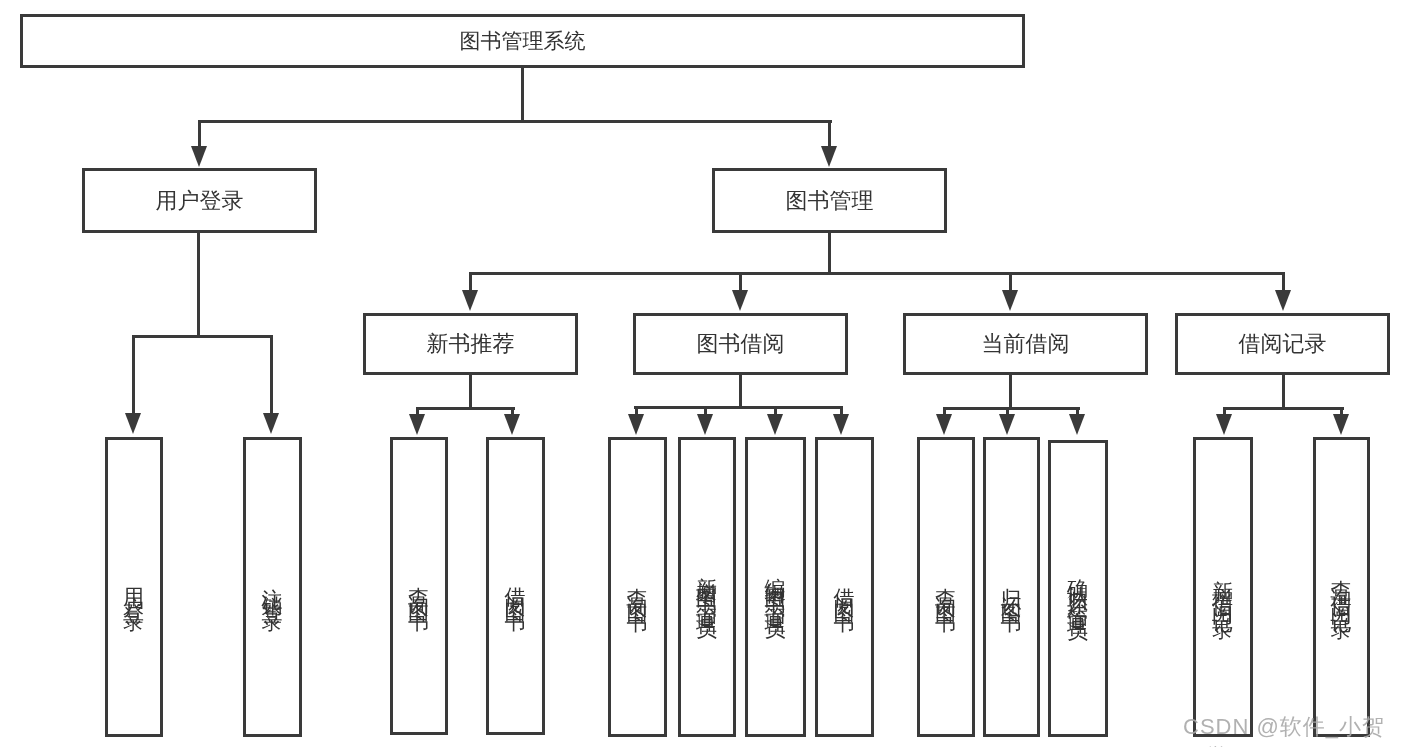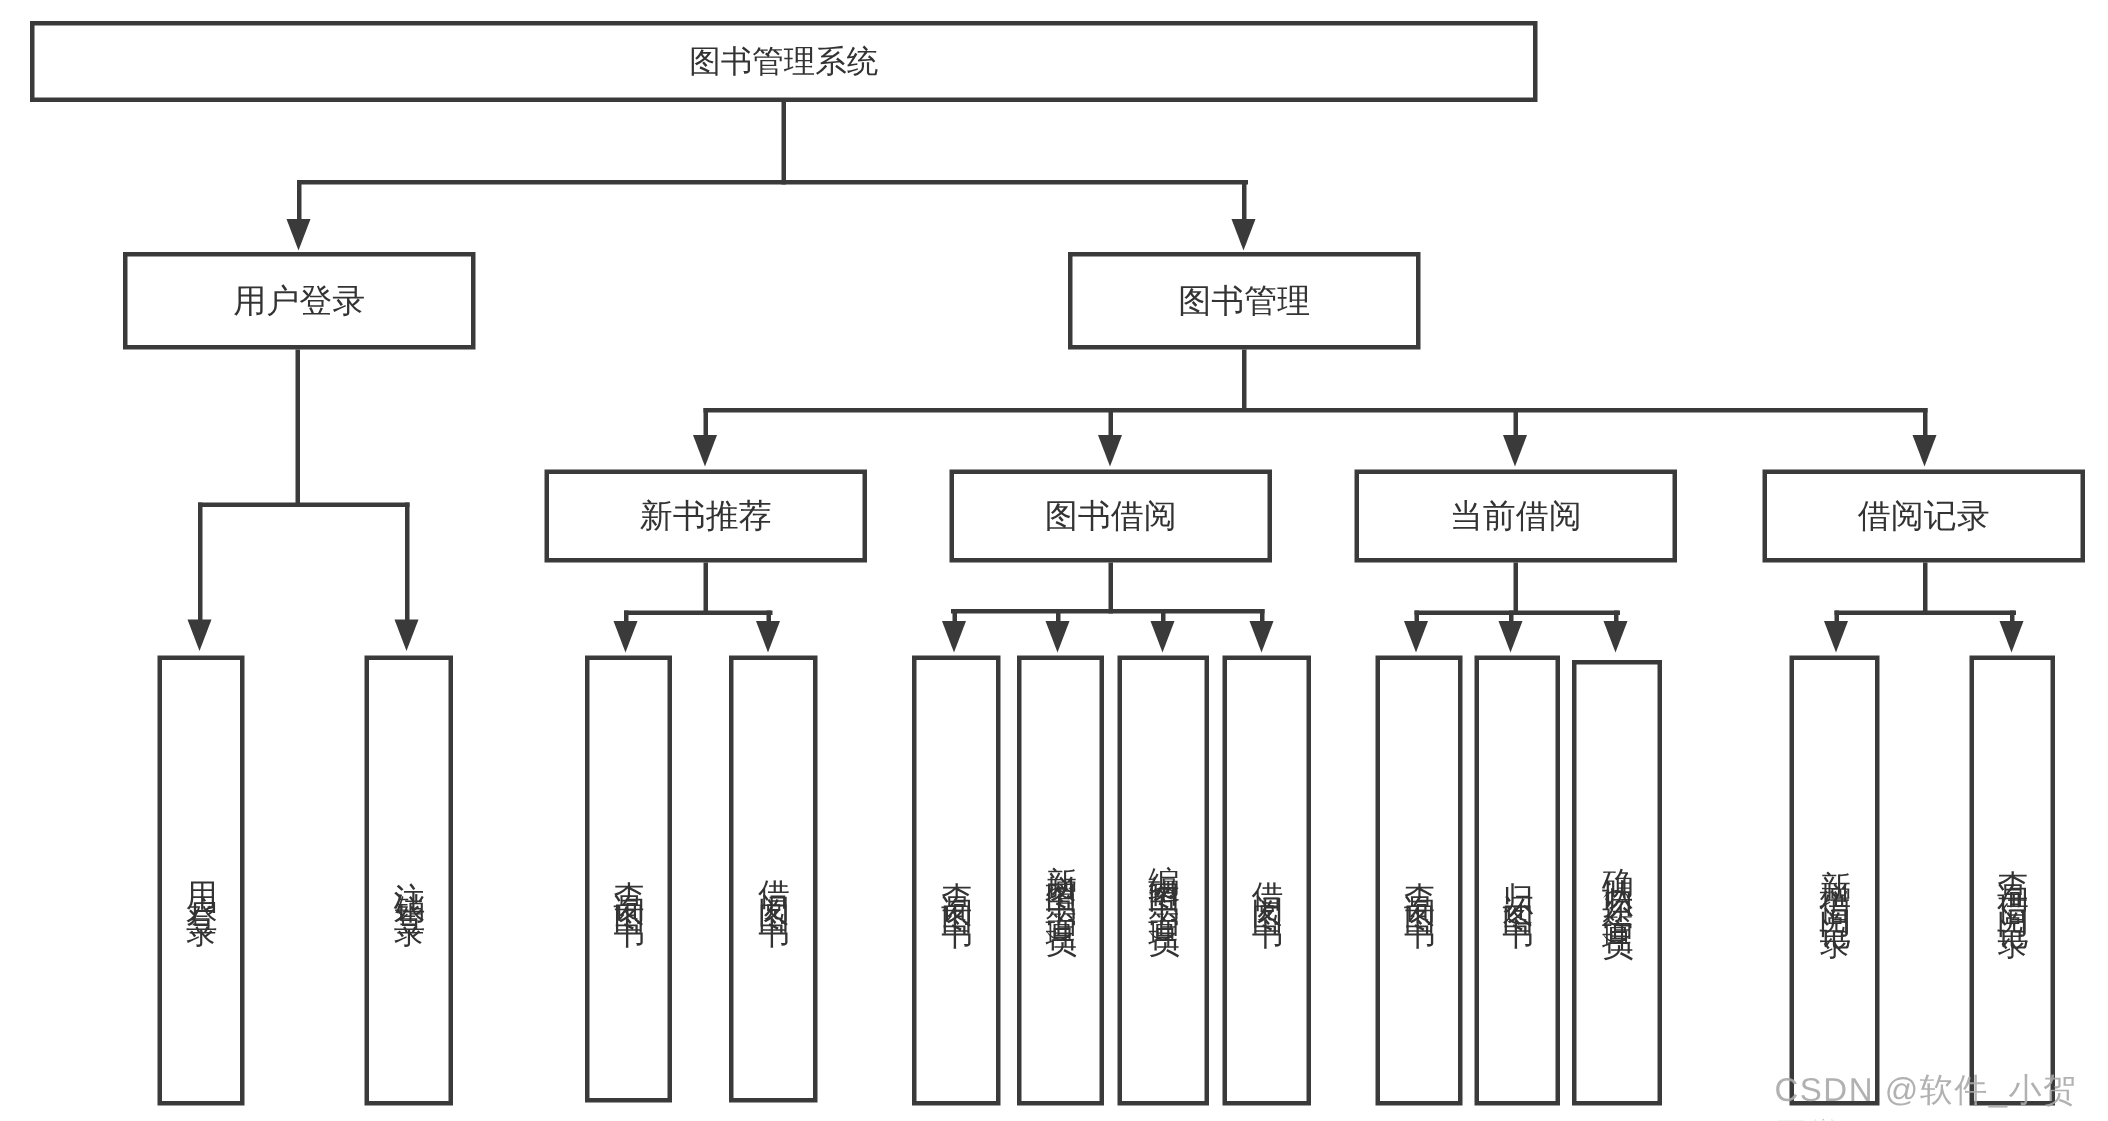--- a/index.html
+++ b/index.html
@@ -69,21 +69,21 @@
   <div class="ah" style="left:1002px; top:290px;"></div>
   <div class="vline" style="left:1282px; top:272px; width:3px; height:20px;"></div>
   <div class="ah" style="left:1275px; top:290px;"></div>
 
   <div class="box" style="left:633px; top:313px; width:215px; height:62px;">
     <span>图书借阅</span>
   </div>
   <div class="box" style="left:363px; top:313px; width:215px; height:62px;">
     <span>新书推荐</span>
   </div>
-  <div class="box" style="left:903px; top:313px; width:215px; height:62px;">
+  <div class="box" style="left:903px; top:313px; width:245px; height:62px;">
     <span>当前借阅</span>
   </div>
   <div class="box" style="left:1175px; top:313px; width:215px; height:62px;">
     <span>借阅记录</span>
   </div>
 
   <div class="vline" style="left:469px; top:375px; width:3px; height:35px;"></div>
   <div class="hline" style="left:416px; top:407px; width:99px; height:3px;"></div>
   <div class="vline" style="left:416px; top:407px; width:3px; height:9px;"></div>
   <div class="ah" style="left:409px; top:414px;"></div>

